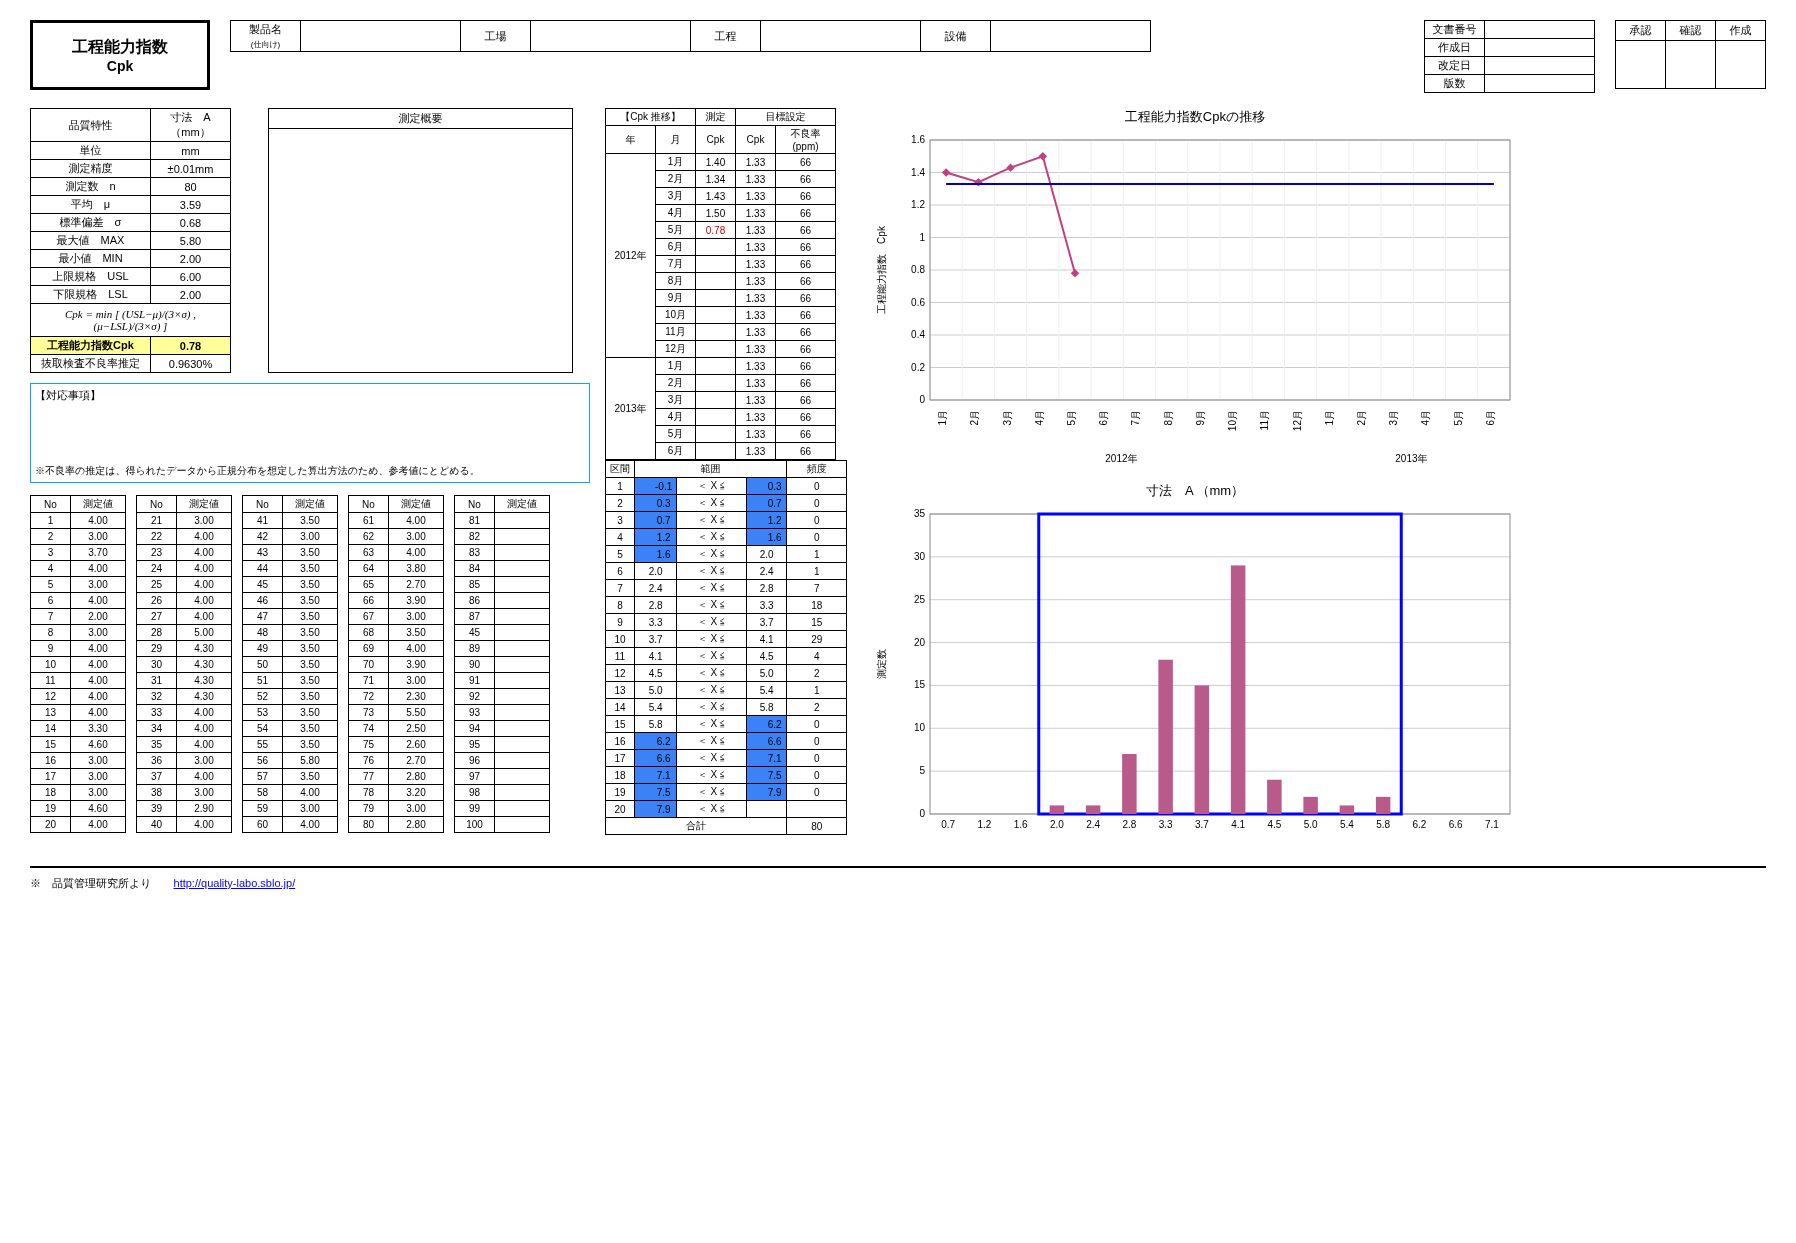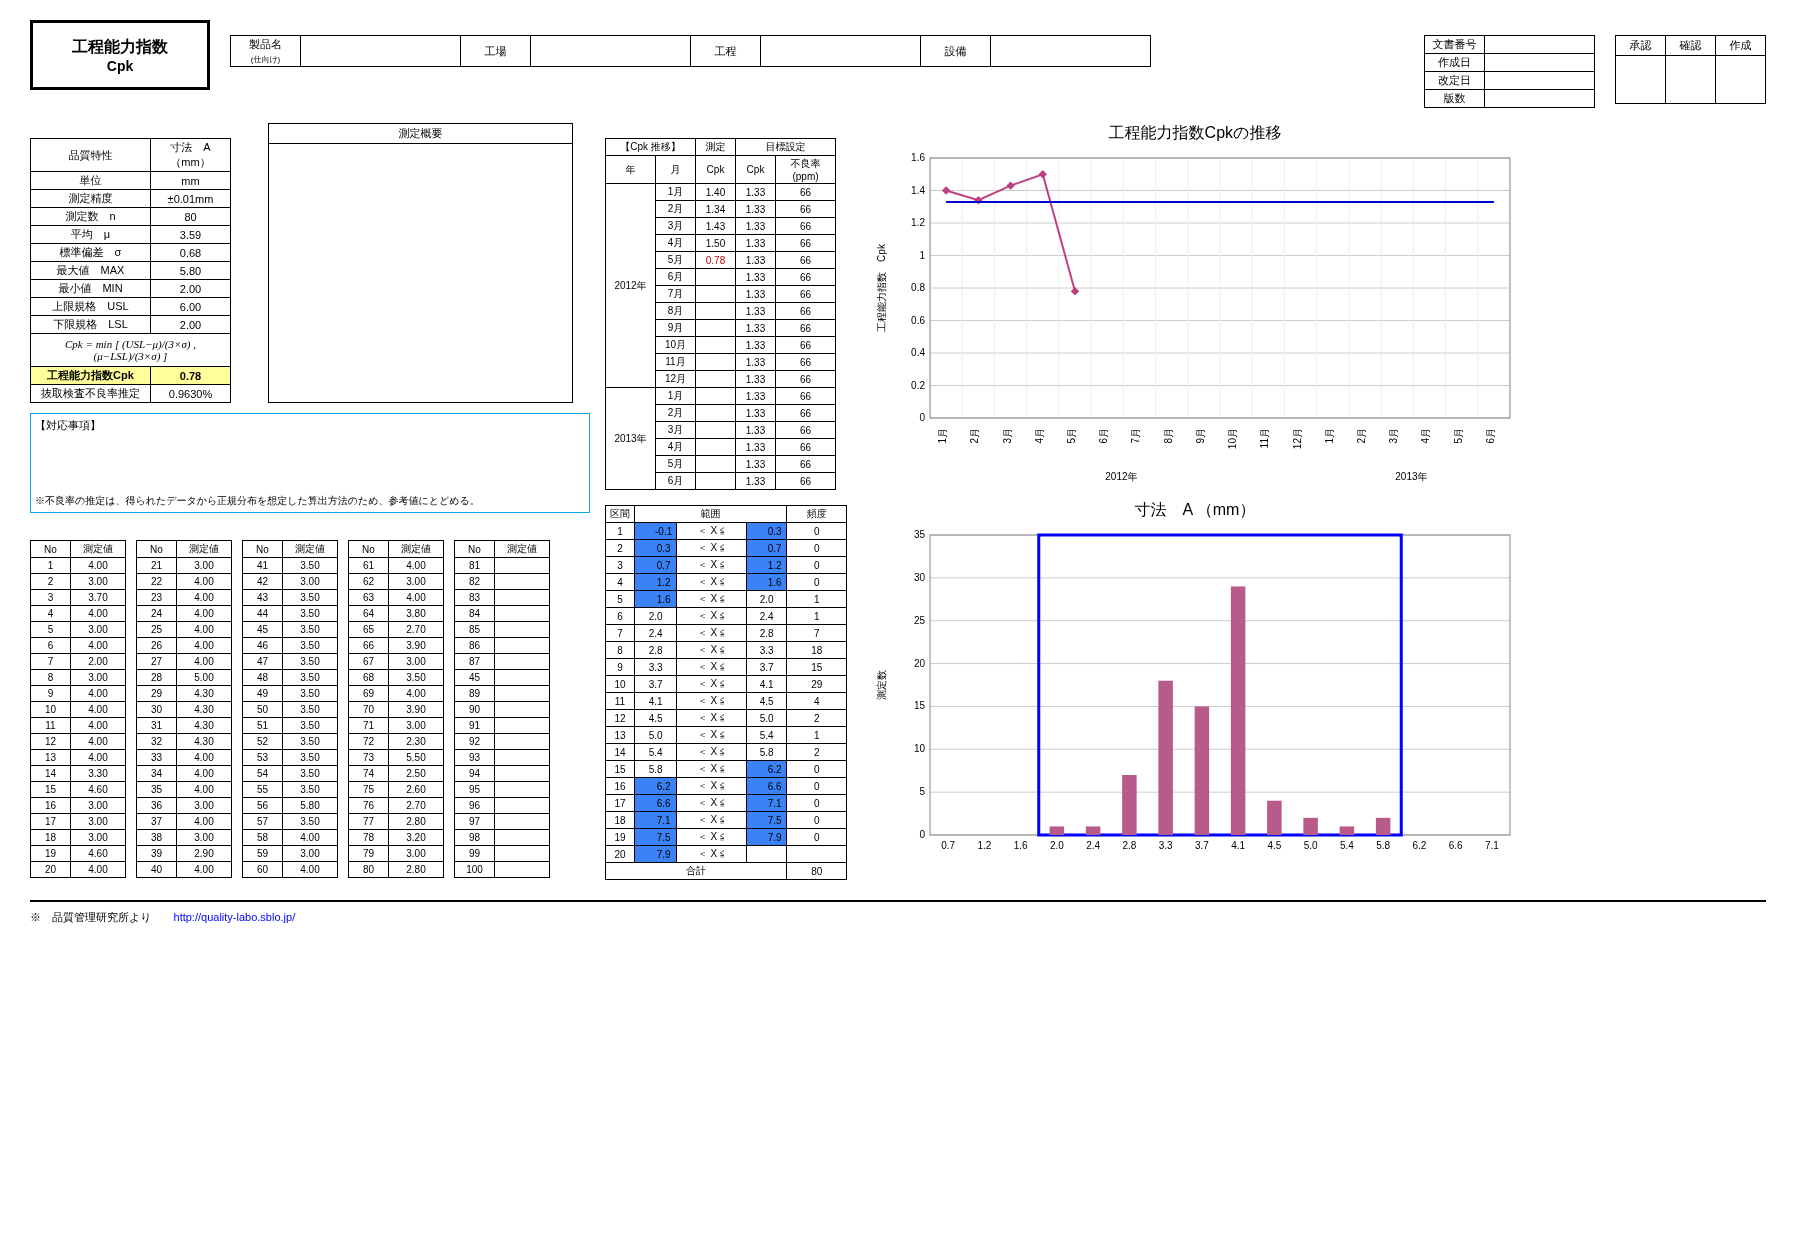--- a/index.html
+++ b/index.html
@@ -1,18 +1,18 @@
 <!DOCTYPE html>
 <html><head>
 <meta charset="utf-8">
 <style>
 * { box-sizing: border-box; margin: 0; padding: 0; }
 body { font-family: "MS PGothic", sans-serif; font-size: 10px; background: #fff; width: 1796px; }
 .page { padding: 20px 30px; position: relative; }
-table { border-collapse: collapse; margin-top: 15px; }
+table { border-collapse: collapse; }
 td, th { border: 1px solid #000; padding: 1px 4px; text-align: center; font-size: 11px; height: 17px; }
 .header-row { display: flex; gap: 20px; align-items: flex-start; }
 .title-box { border: 3px solid #000; width: 180px; height: 70px; display: flex; flex-direction: column; justify-content: center; align-items: center; font-weight: bold; }
 .title-box .t1 { font-size: 16px; }
 .title-box .t2 { font-size: 14px; }
 .info-table td { height: 24px; font-size: 11px; }
 .info-table .lbl { width: 70px; }
 .info-table .v { width: 160px; }
 .info-table .sm { font-size: 8px; }
 .doc-meta td { height: 18px; }
@@ -41,24 +41,24 @@
 .cpk-trend .m { width: 40px; }
 .cpk-trend .c { width: 40px; }
 .cpk-trend .red { color: #c00; }
 .hist td { font-size: 10px; height: 16px; }
 .hist .rg { width: 40px; }
 .hist .sym { width: 70px; }
 .hist .ub { width: 40px; }
 .hist .fq { width: 60px; }
 .hist .out { background: #3b82f6; color: #000; padding-left: 20px; }
 .chart-box { border: 0; }
-.chart-title { text-align: center; font-size: 16px; margin-bottom: 4px; }
+.chart-title { text-align: center; font-size: 13px; margin-bottom: 4px; }
 svg text { font-size: 10px; font-family: sans-serif; }
 .footer { border-top: 2px solid #000; margin-top: 20px; padding-top: 8px; font-size: 11px; }
-.footer a { color: #00f; }
+.footer a { color: #00f; text-decoration: underline; }
 </style>
 </head>
 <body>
 
 <div class="page">
 
 <div class="header-row">
  <div class="title-box">
    <div class="t1">工程能力指数</div>
    <div class="t2">Cpk</div>

